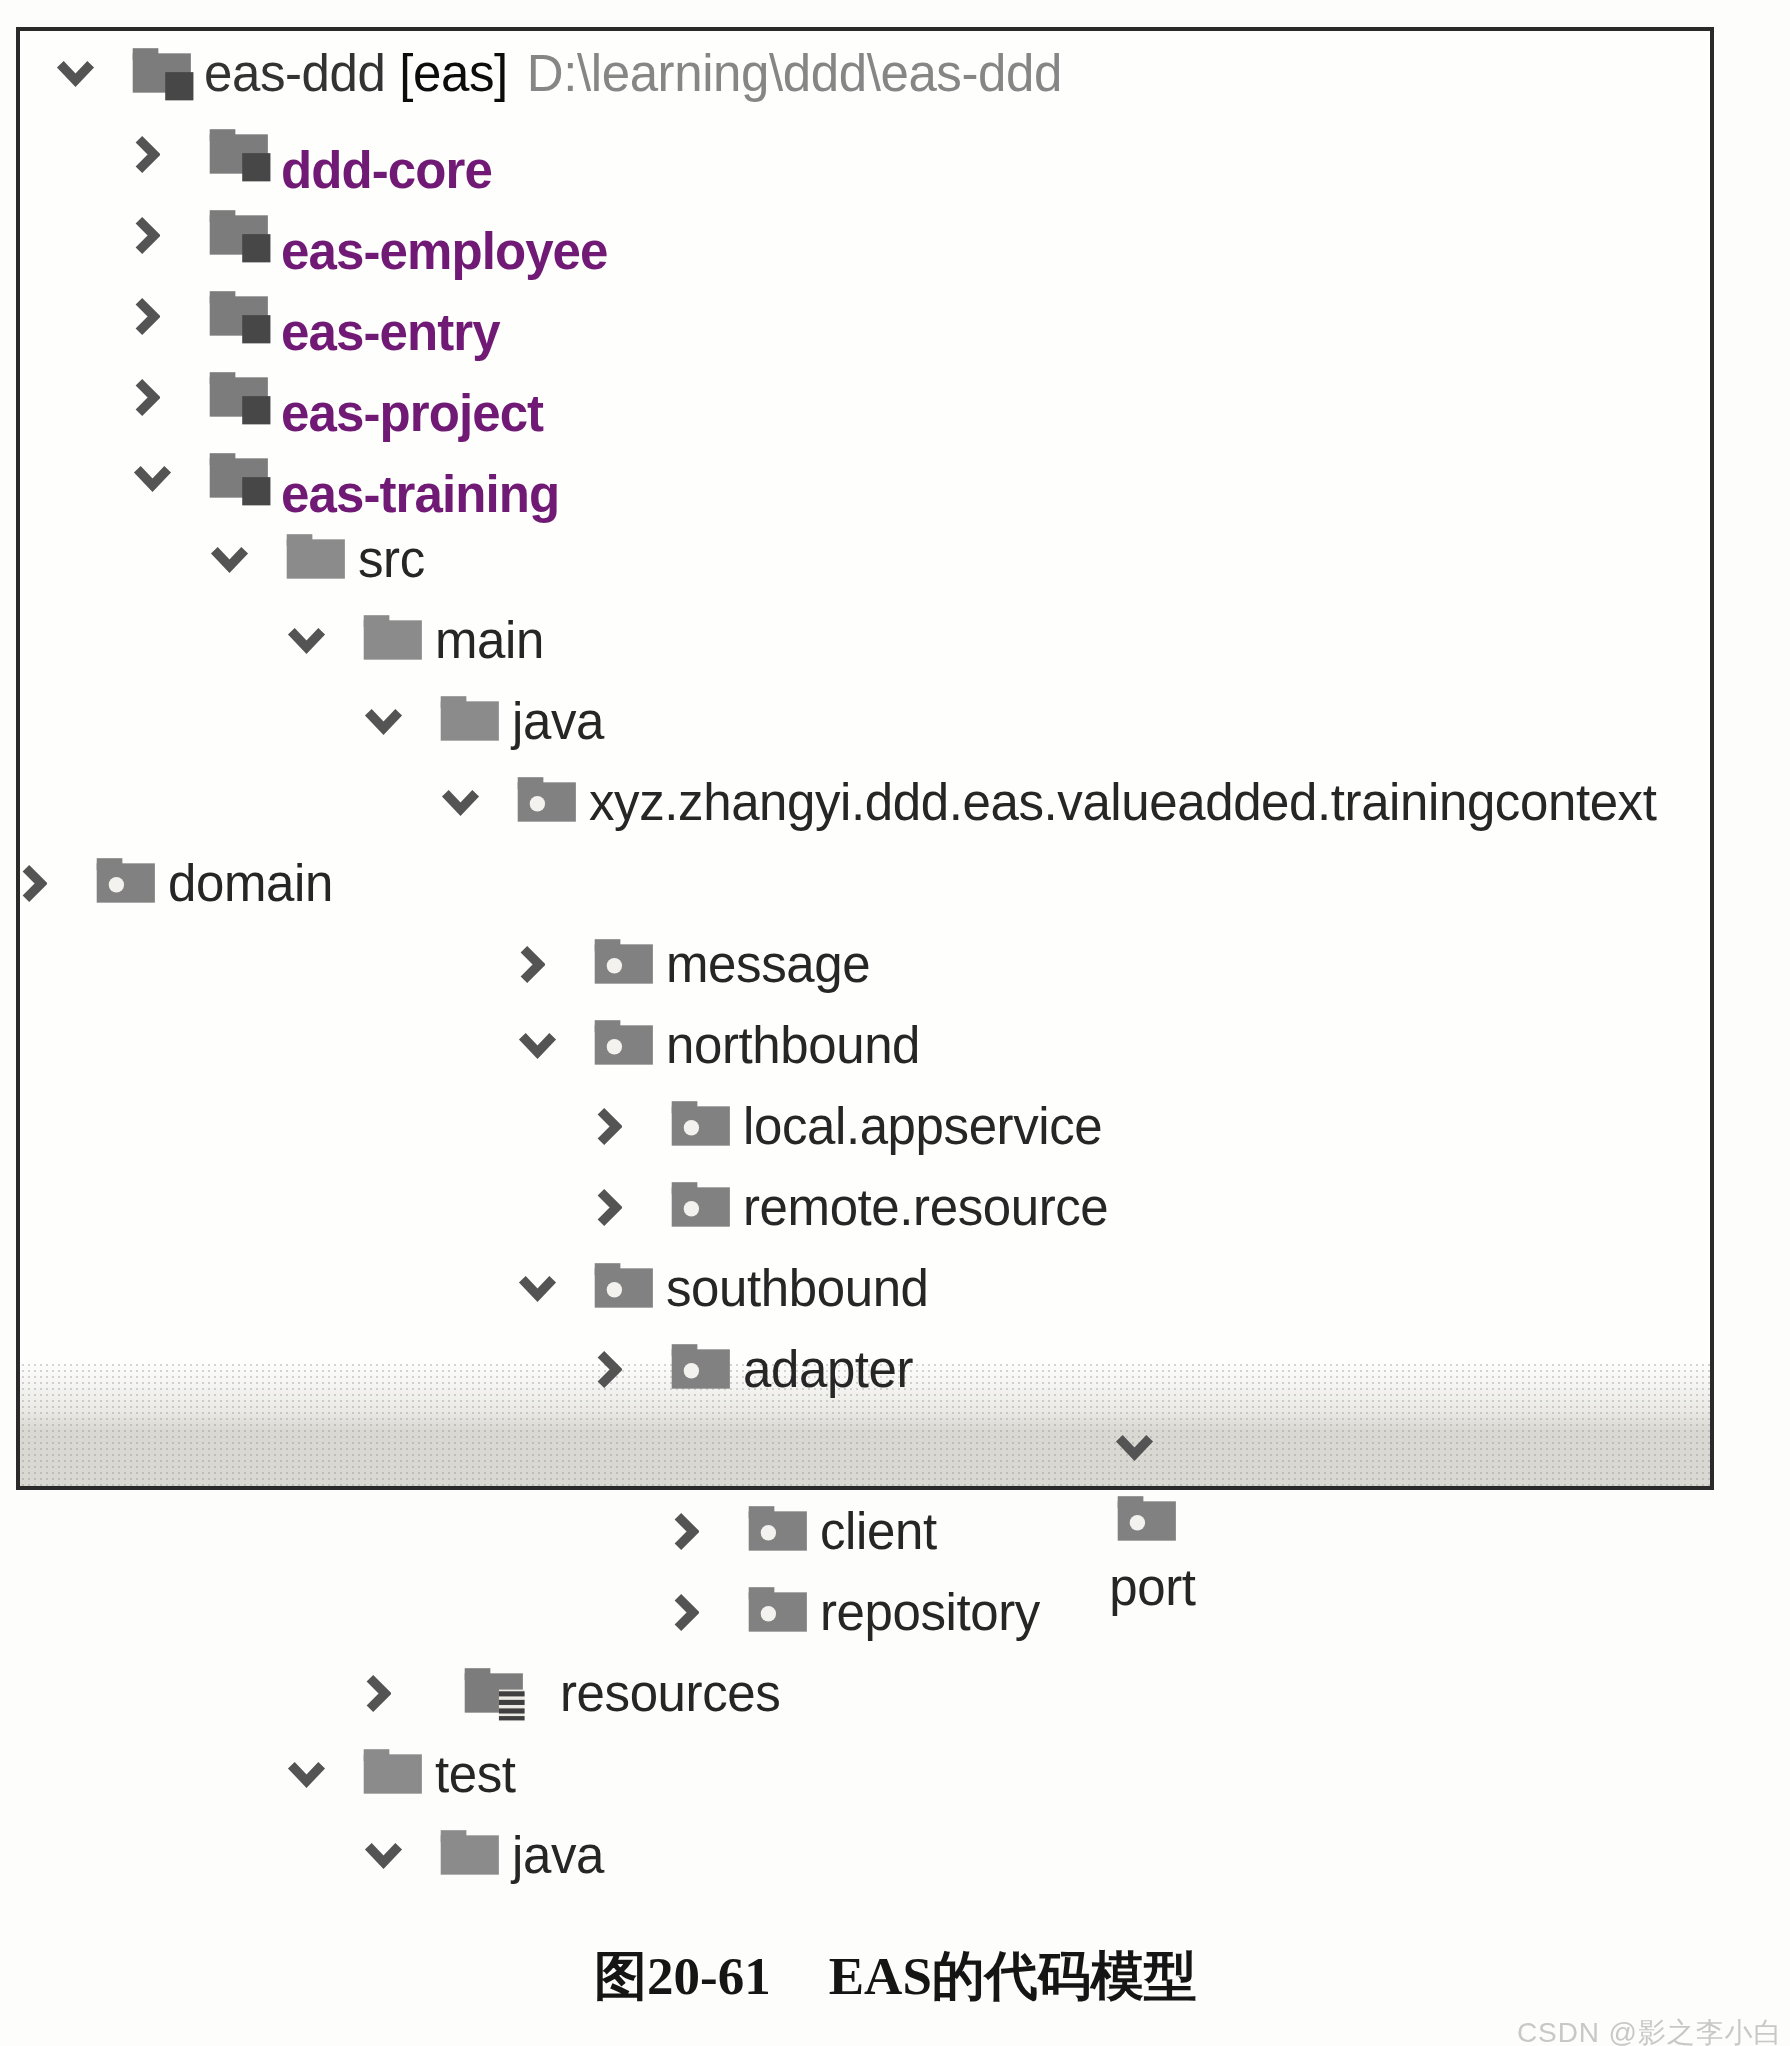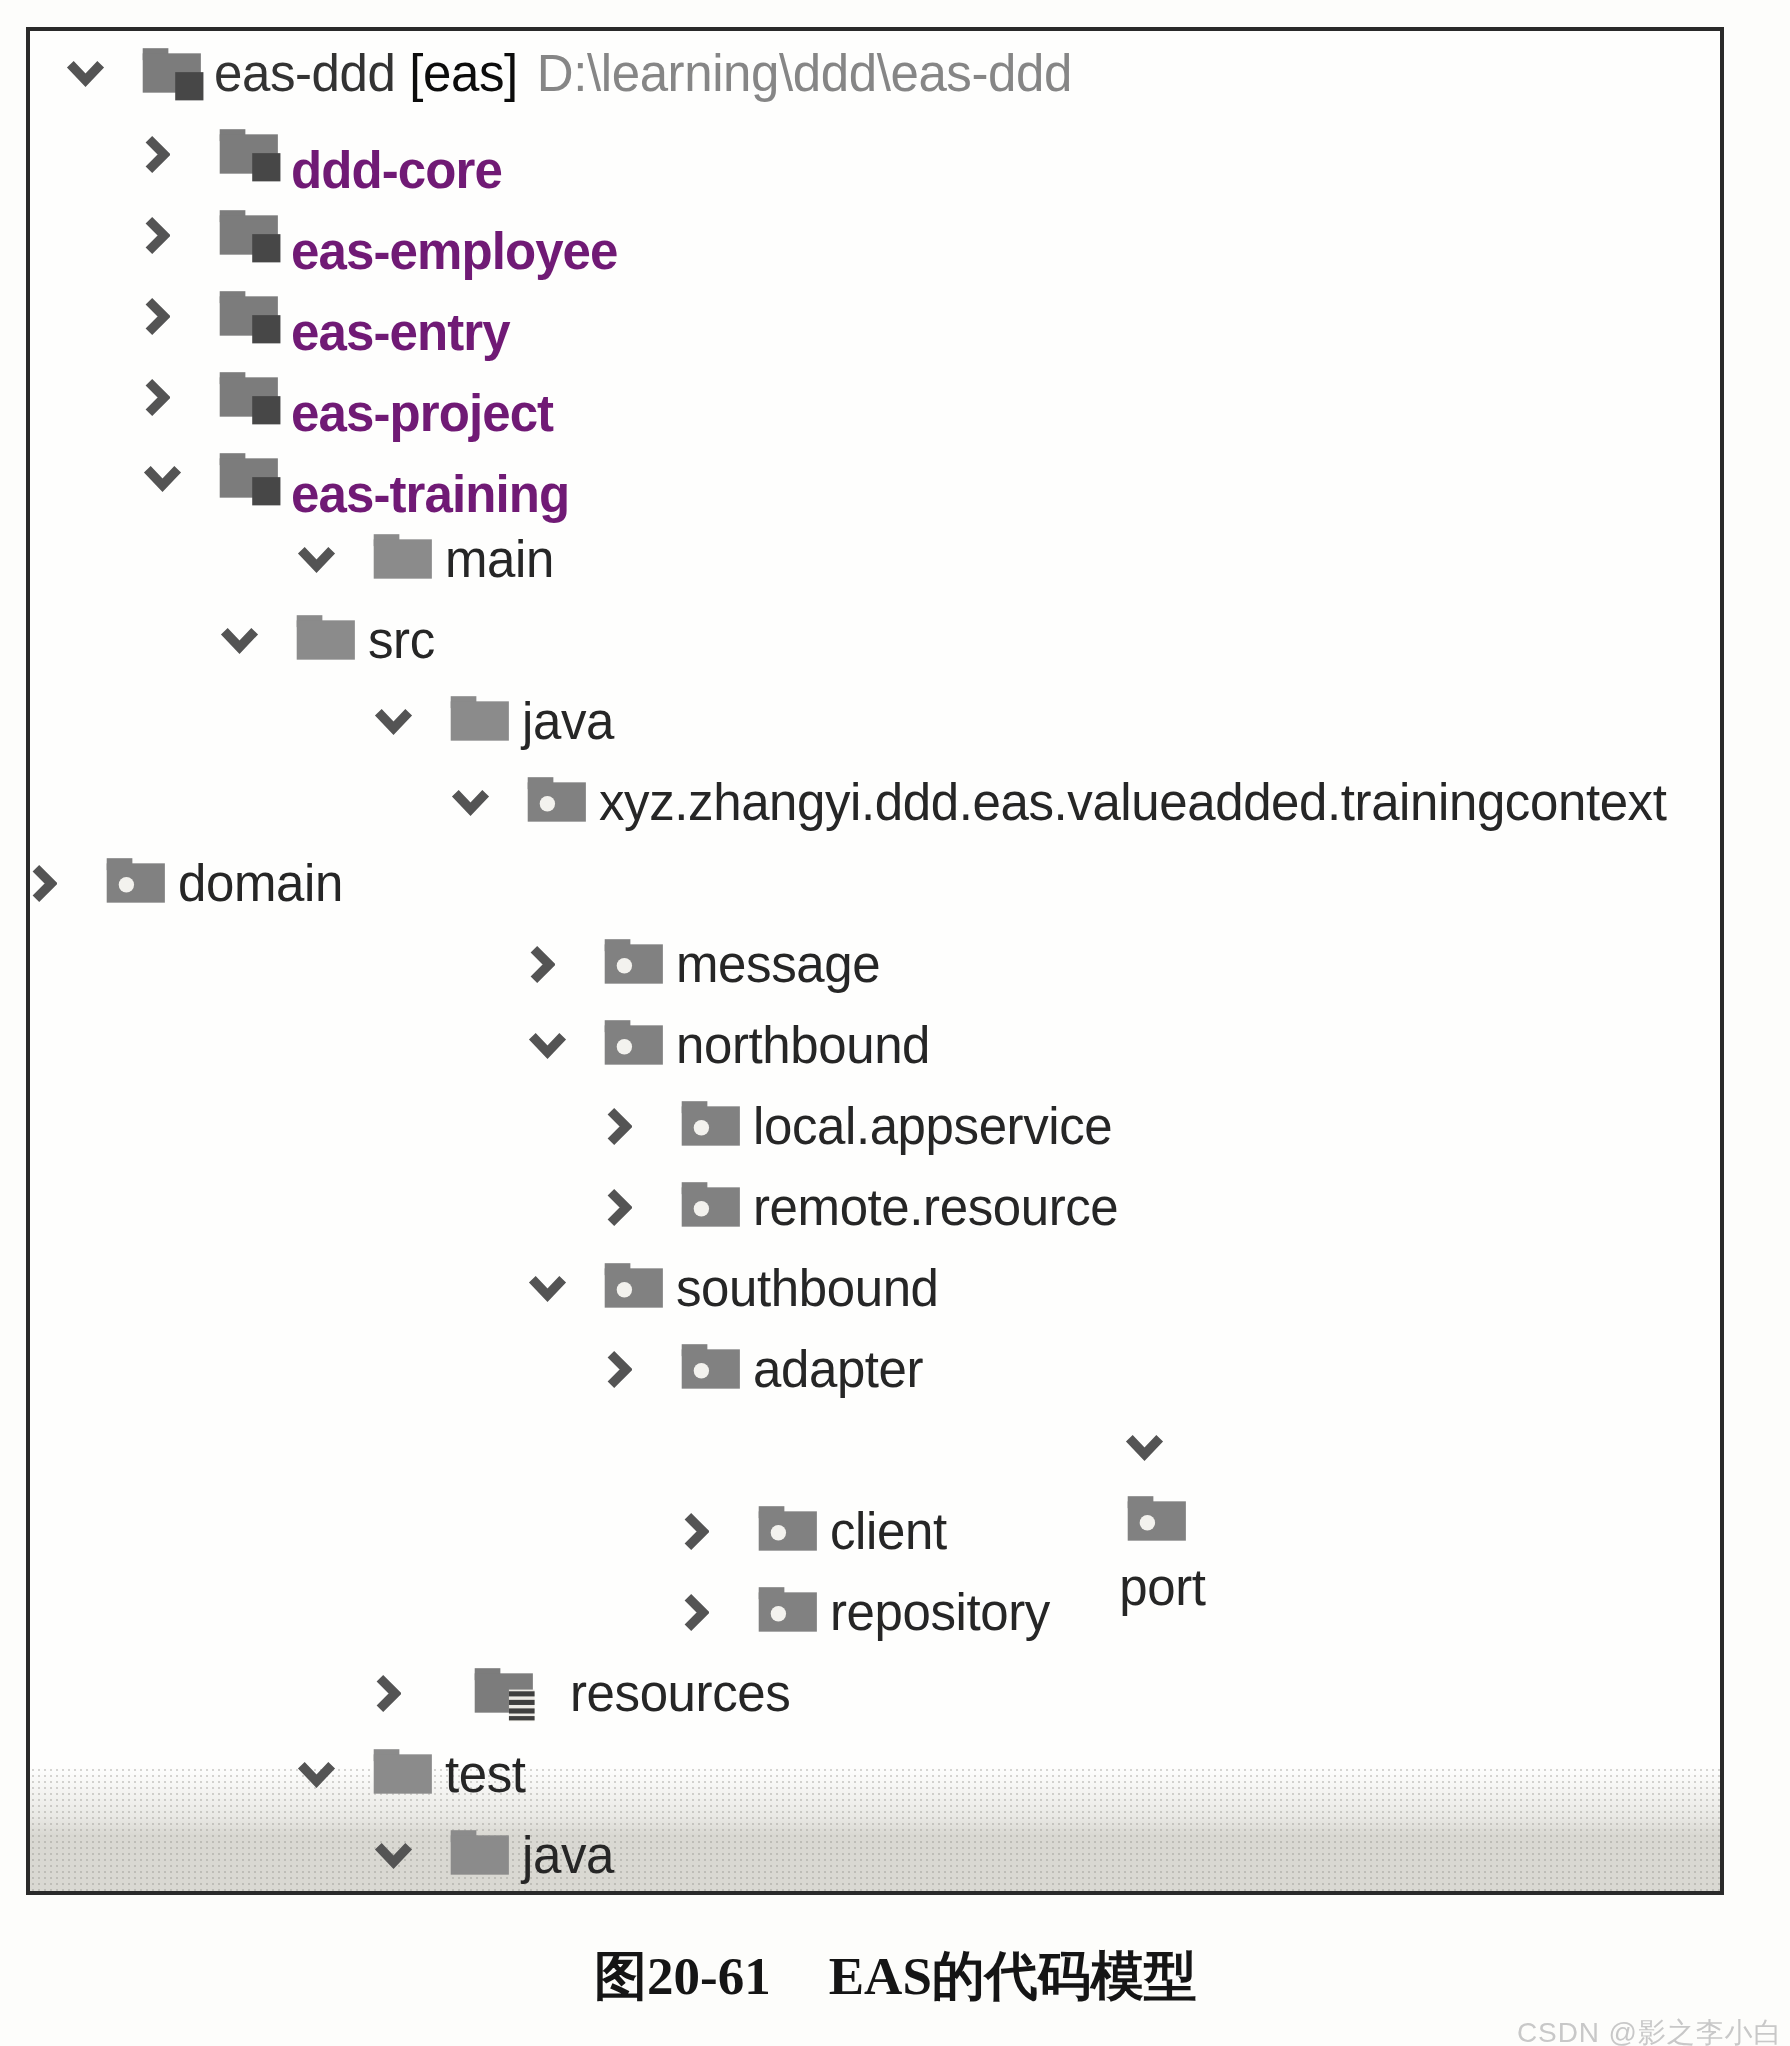--- a/index.html
+++ b/index.html
@@ -2,21 +2,21 @@
 <html style="--text: #262626; --muted: #868686; --border: #2a2a2a;font-size:13.7px"><head>
 <meta charset="utf-8">
 <style>
   html,body{margin:0;padding:0;}
   body{
     width:1791px;height:2046px;position:relative;overflow:hidden;
     background:#fdfdfb;
     font-family:"Liberation Sans","DejaVu Sans",sans-serif;
   }
   .tree-box{
-    position:absolute;left:26px;top:27px;width:1698px;height:1868px;
+    position:absolute;left:16px;top:27px;width:1698px;height:1463px;
     border:4.3px solid var(--border,#2a2a2a);
     background:#fefefd;
     box-sizing:border-box;
   }
   #tree-rows{position:relative;z-index:2;padding-top:1.7px;}
   .row{
     height:81px;display:flex;align-items:center;
     font-size:51px;letter-spacing:-0.4px;color:var(--text,#262626);
     white-space:nowrap;
   }
@@ -137,47 +137,47 @@
           </span>
           <span class="icon">
             <svg width="65" height="60" viewBox="0 0 76 70" style="overflow:visible">
               <rect x="2" y="6" width="30" height="14" fill="#7c7c7c"></rect>
               <rect x="2" y="12" width="68" height="46" fill="#7c7c7c"></rect>
               <rect x="40" y="34" width="33" height="33" fill="#474747"></rect>
             </svg>
           </span>
           <span class="lab">eas-training</span>
         </div>
-        <div class="row" style="padding-left: 267px;">
+        <div class="row" style="padding-left: 190px;">
           <span class="chev">
             <svg width="39" height="27" viewBox="0 0 46 32">
               <path d="M5 5 L23 24 L41 5" fill="none" stroke="#545454" stroke-width="11"></path>
             </svg>
           </span>
           <span class="icon">
             <svg width="65" height="60" viewBox="0 0 76 70" style="overflow:visible">
               <rect x="2" y="6" width="30" height="14" fill="#8b8b8b"></rect>
               <rect x="2" y="12" width="68" height="46" fill="#8b8b8b"></rect>
             </svg>
           </span>
-          <span class="lab">main</span>
-        </div>
-        <div class="row" style="padding-left: 190px;">
+          <span class="lab">src</span>
+        </div>
+        <div class="row" style="padding-left: 267px;">
           <span class="chev">
             <svg width="39" height="27" viewBox="0 0 46 32">
               <path d="M5 5 L23 24 L41 5" fill="none" stroke="#545454" stroke-width="11"></path>
             </svg>
           </span>
           <span class="icon">
             <svg width="65" height="60" viewBox="0 0 76 70" style="overflow:visible">
               <rect x="2" y="6" width="30" height="14" fill="#8b8b8b"></rect>
               <rect x="2" y="12" width="68" height="46" fill="#8b8b8b"></rect>
             </svg>
           </span>
-          <span class="lab">src</span>
+          <span class="lab">main</span>
         </div>
         <div class="row" style="padding-left: 344px;">
           <span class="chev">
             <svg width="39" height="27" viewBox="0 0 46 32">
               <path d="M5 5 L23 24 L41 5" fill="none" stroke="#545454" stroke-width="11"></path>
             </svg>
           </span>
           <span class="icon">
             <svg width="65" height="60" viewBox="0 0 76 70" style="overflow:visible">
               <rect x="2" y="6" width="30" height="14" fill="#8b8b8b"></rect>

